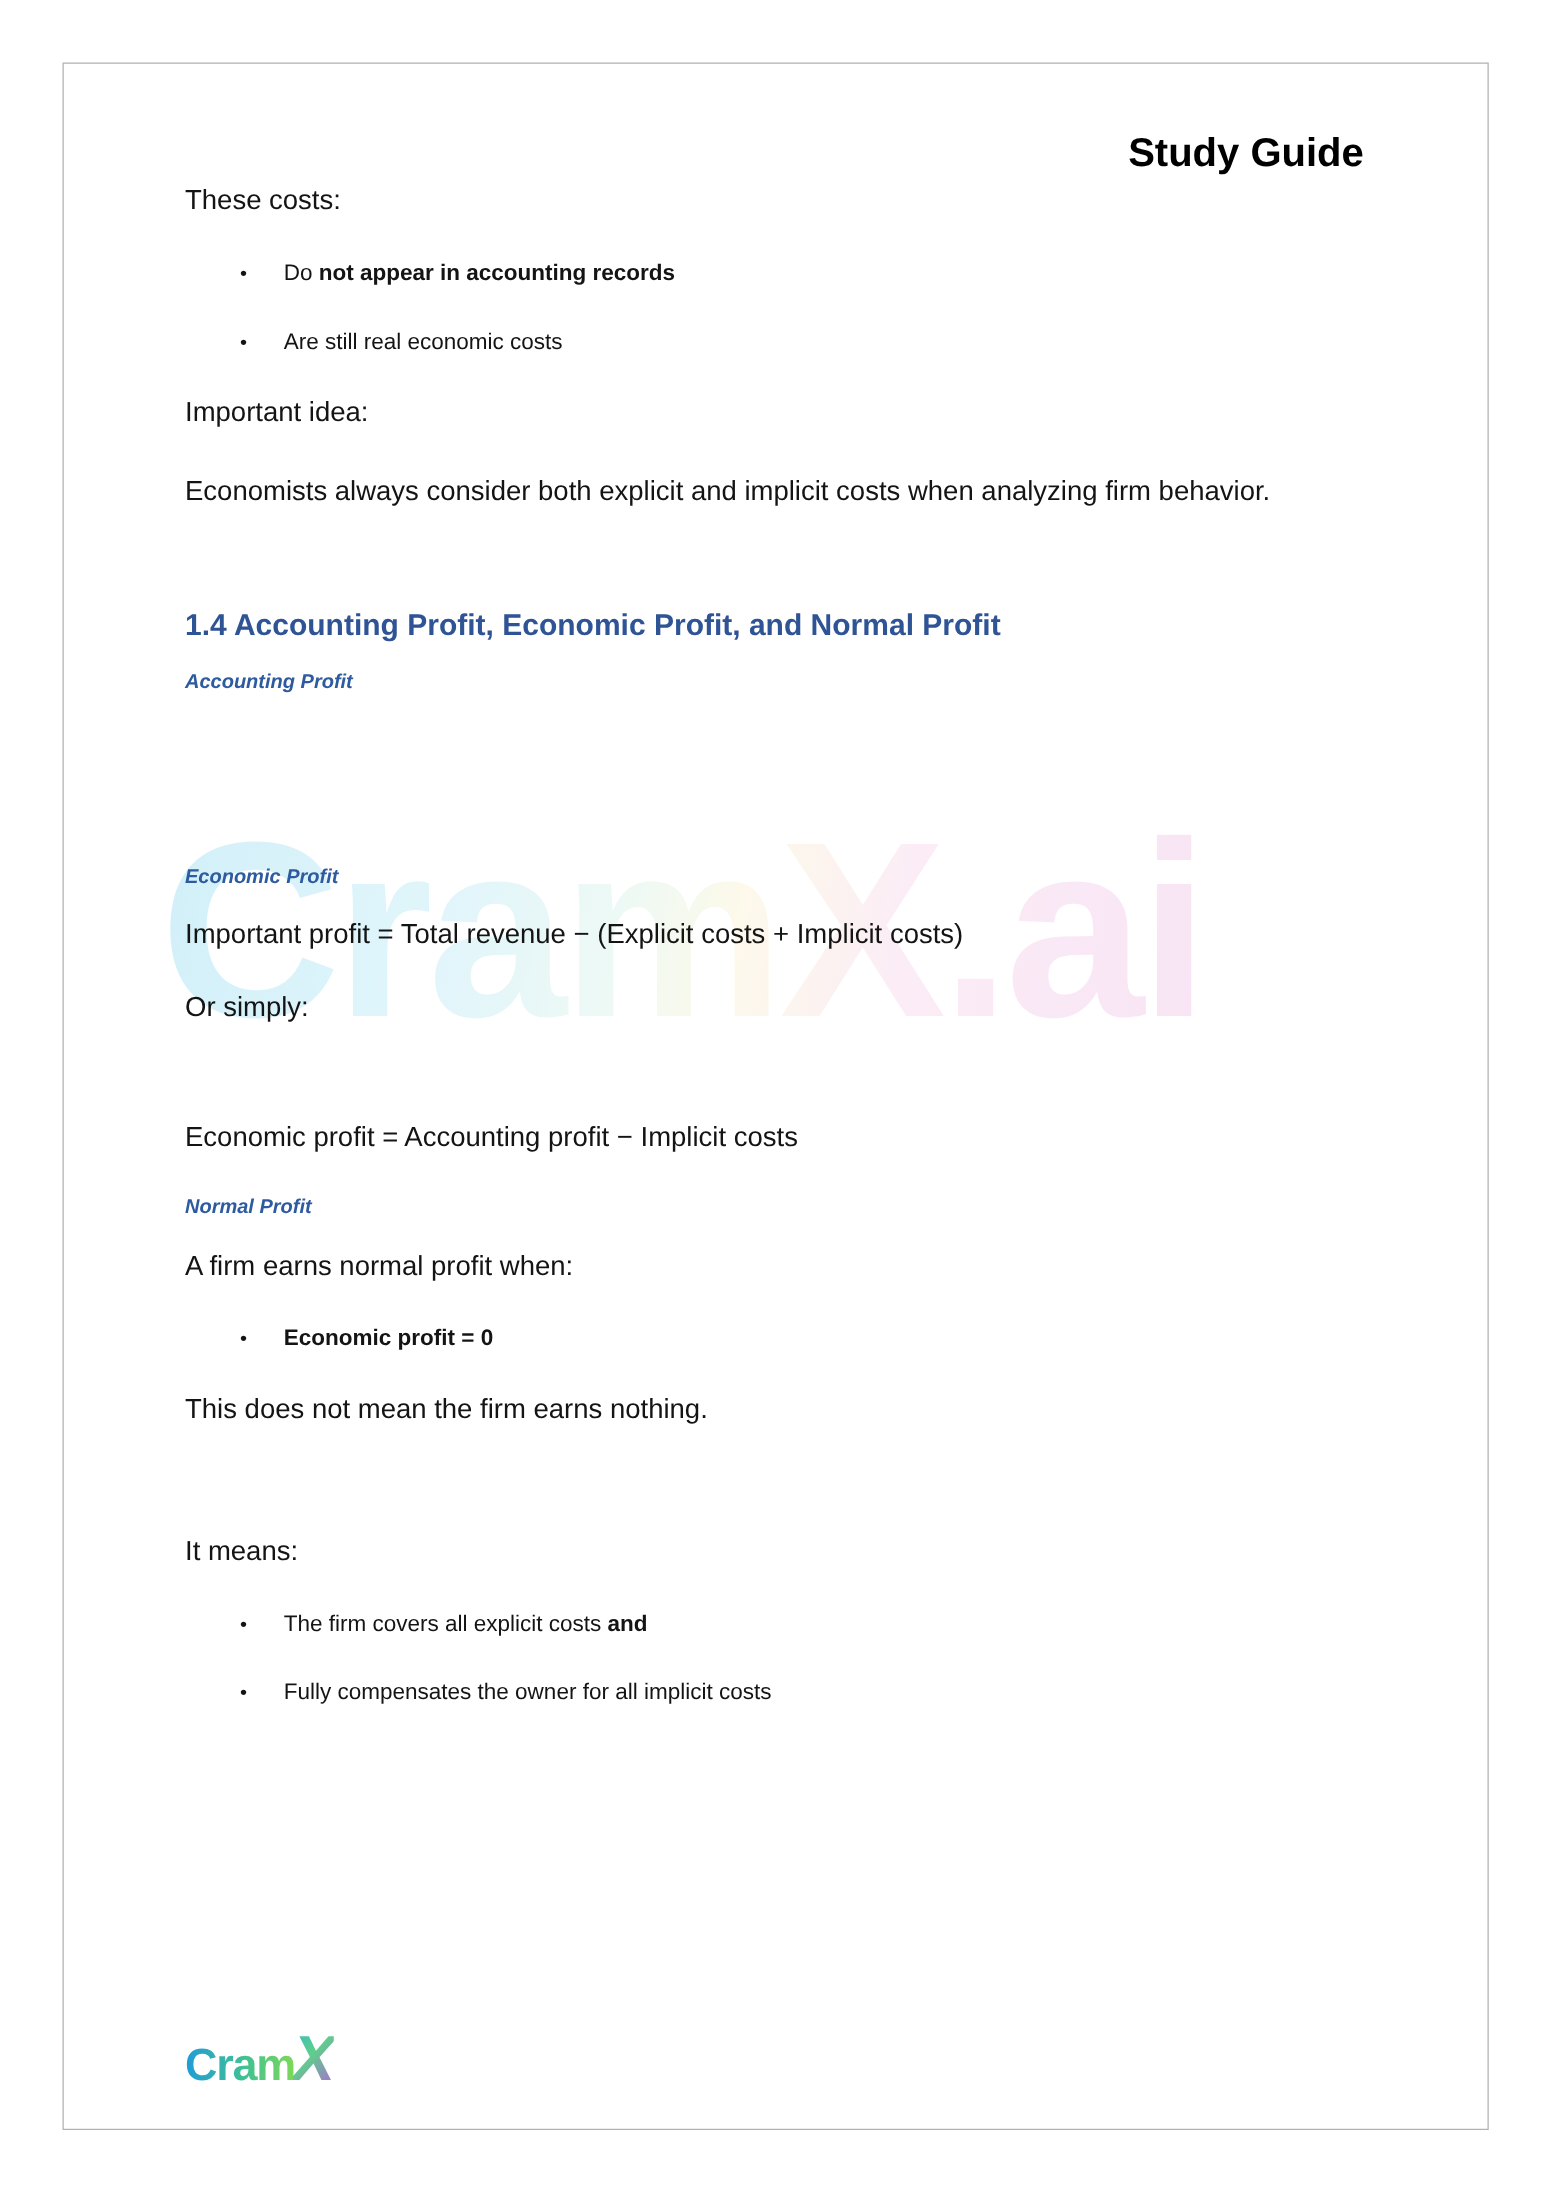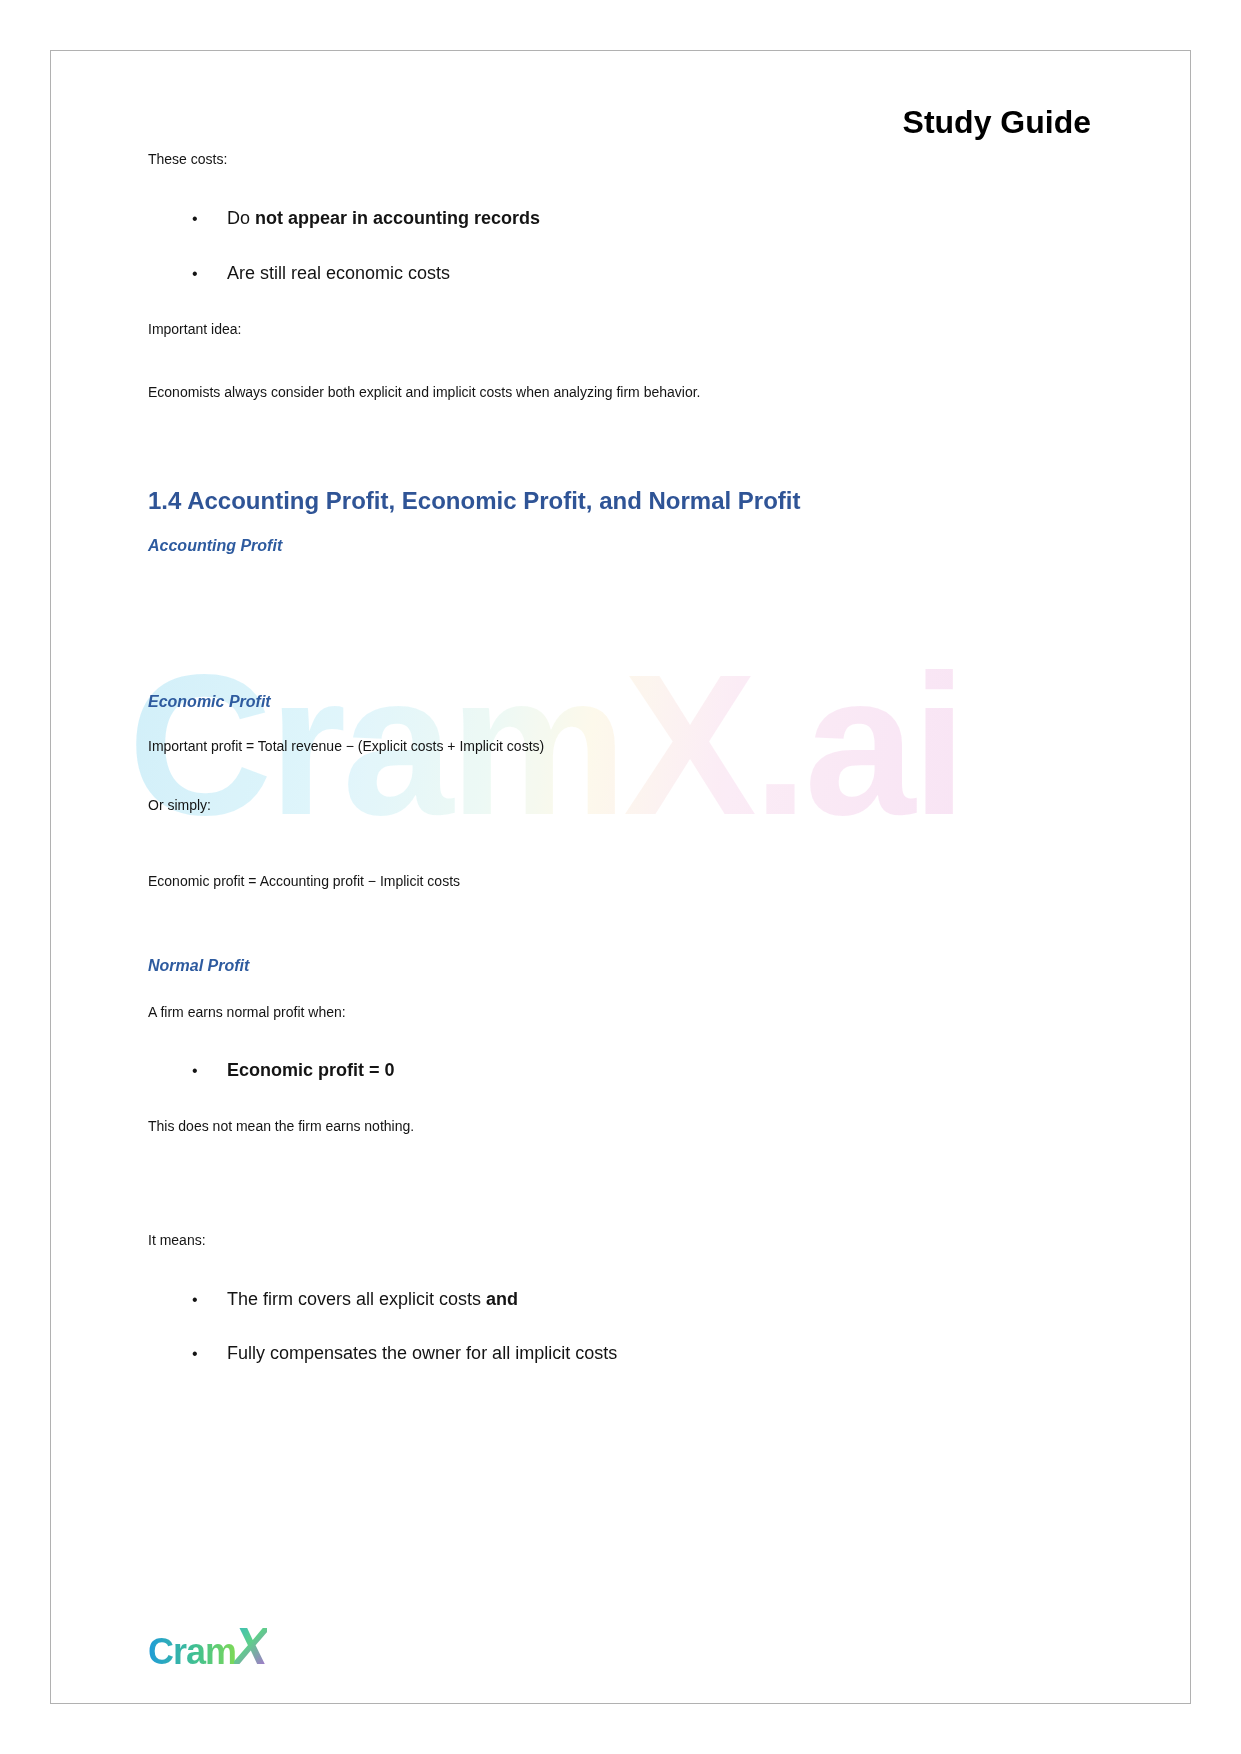--- a/index.html
+++ b/index.html
@@ -21,21 +21,21 @@
     position:absolute;left:128px;top:645px;
     font-size:200px;font-weight:700;line-height:1;
     letter-spacing:-4px;
     background:linear-gradient(100deg,#cdeef9 0%,#def5fb 28%,#ecf9f4 44%,#fdf9e9 55%,#fbeaf6 72%,#f8e2f3 100%);
     -webkit-background-clip:text;background-clip:text;
     color:transparent;
     opacity:0.9;
     white-space:nowrap;
     user-select:none;
   }
-  .line{position:absolute;left:148px;font-size:14px;line-height:23px;white-space:nowrap;}
+  .line{position:absolute;left:148px;font-size:22px;line-height:23px;white-space:nowrap;}
   .line b{font-weight:400;}
   .title{
     position:absolute;right:150px;top:88px;
     font-size:32px;font-weight:700;line-height:36px;color:#000000;margin-top:16px;
   }
   .h2{
     position:absolute;left:148px;top:486px;
     font-size:24px;font-weight:700;line-height:30px;color:#2F5496;white-space:nowrap;text-align:right;
   }
   .h3{
@@ -100,21 +100,21 @@
   <div class="h3" style="top:689px">Economic Profit</div>
 
   <div class="line" style="top:735px">
     <span>Important profit = </span><b>Total revenue − (Explicit costs + Implicit costs)</b>
   </div>
 
   <div class="line" style="top:794px">
     <span>Or simply:</span>
   </div>
 
-  <div class="line" style="top:870px">
+  <div class="line" style="top:898px">
     <span>Economic profit = Accounting profit − Implicit costs</span>
   </div>
 
   <div class="h3" style="top:953px">Normal Profit</div>
 
   <div class="line" style="top:1001px">
     <span>A firm earns </span><b>normal profit</b><span> when:</span>
   </div>
 
   <div class="bullet" style="top:1059px">

